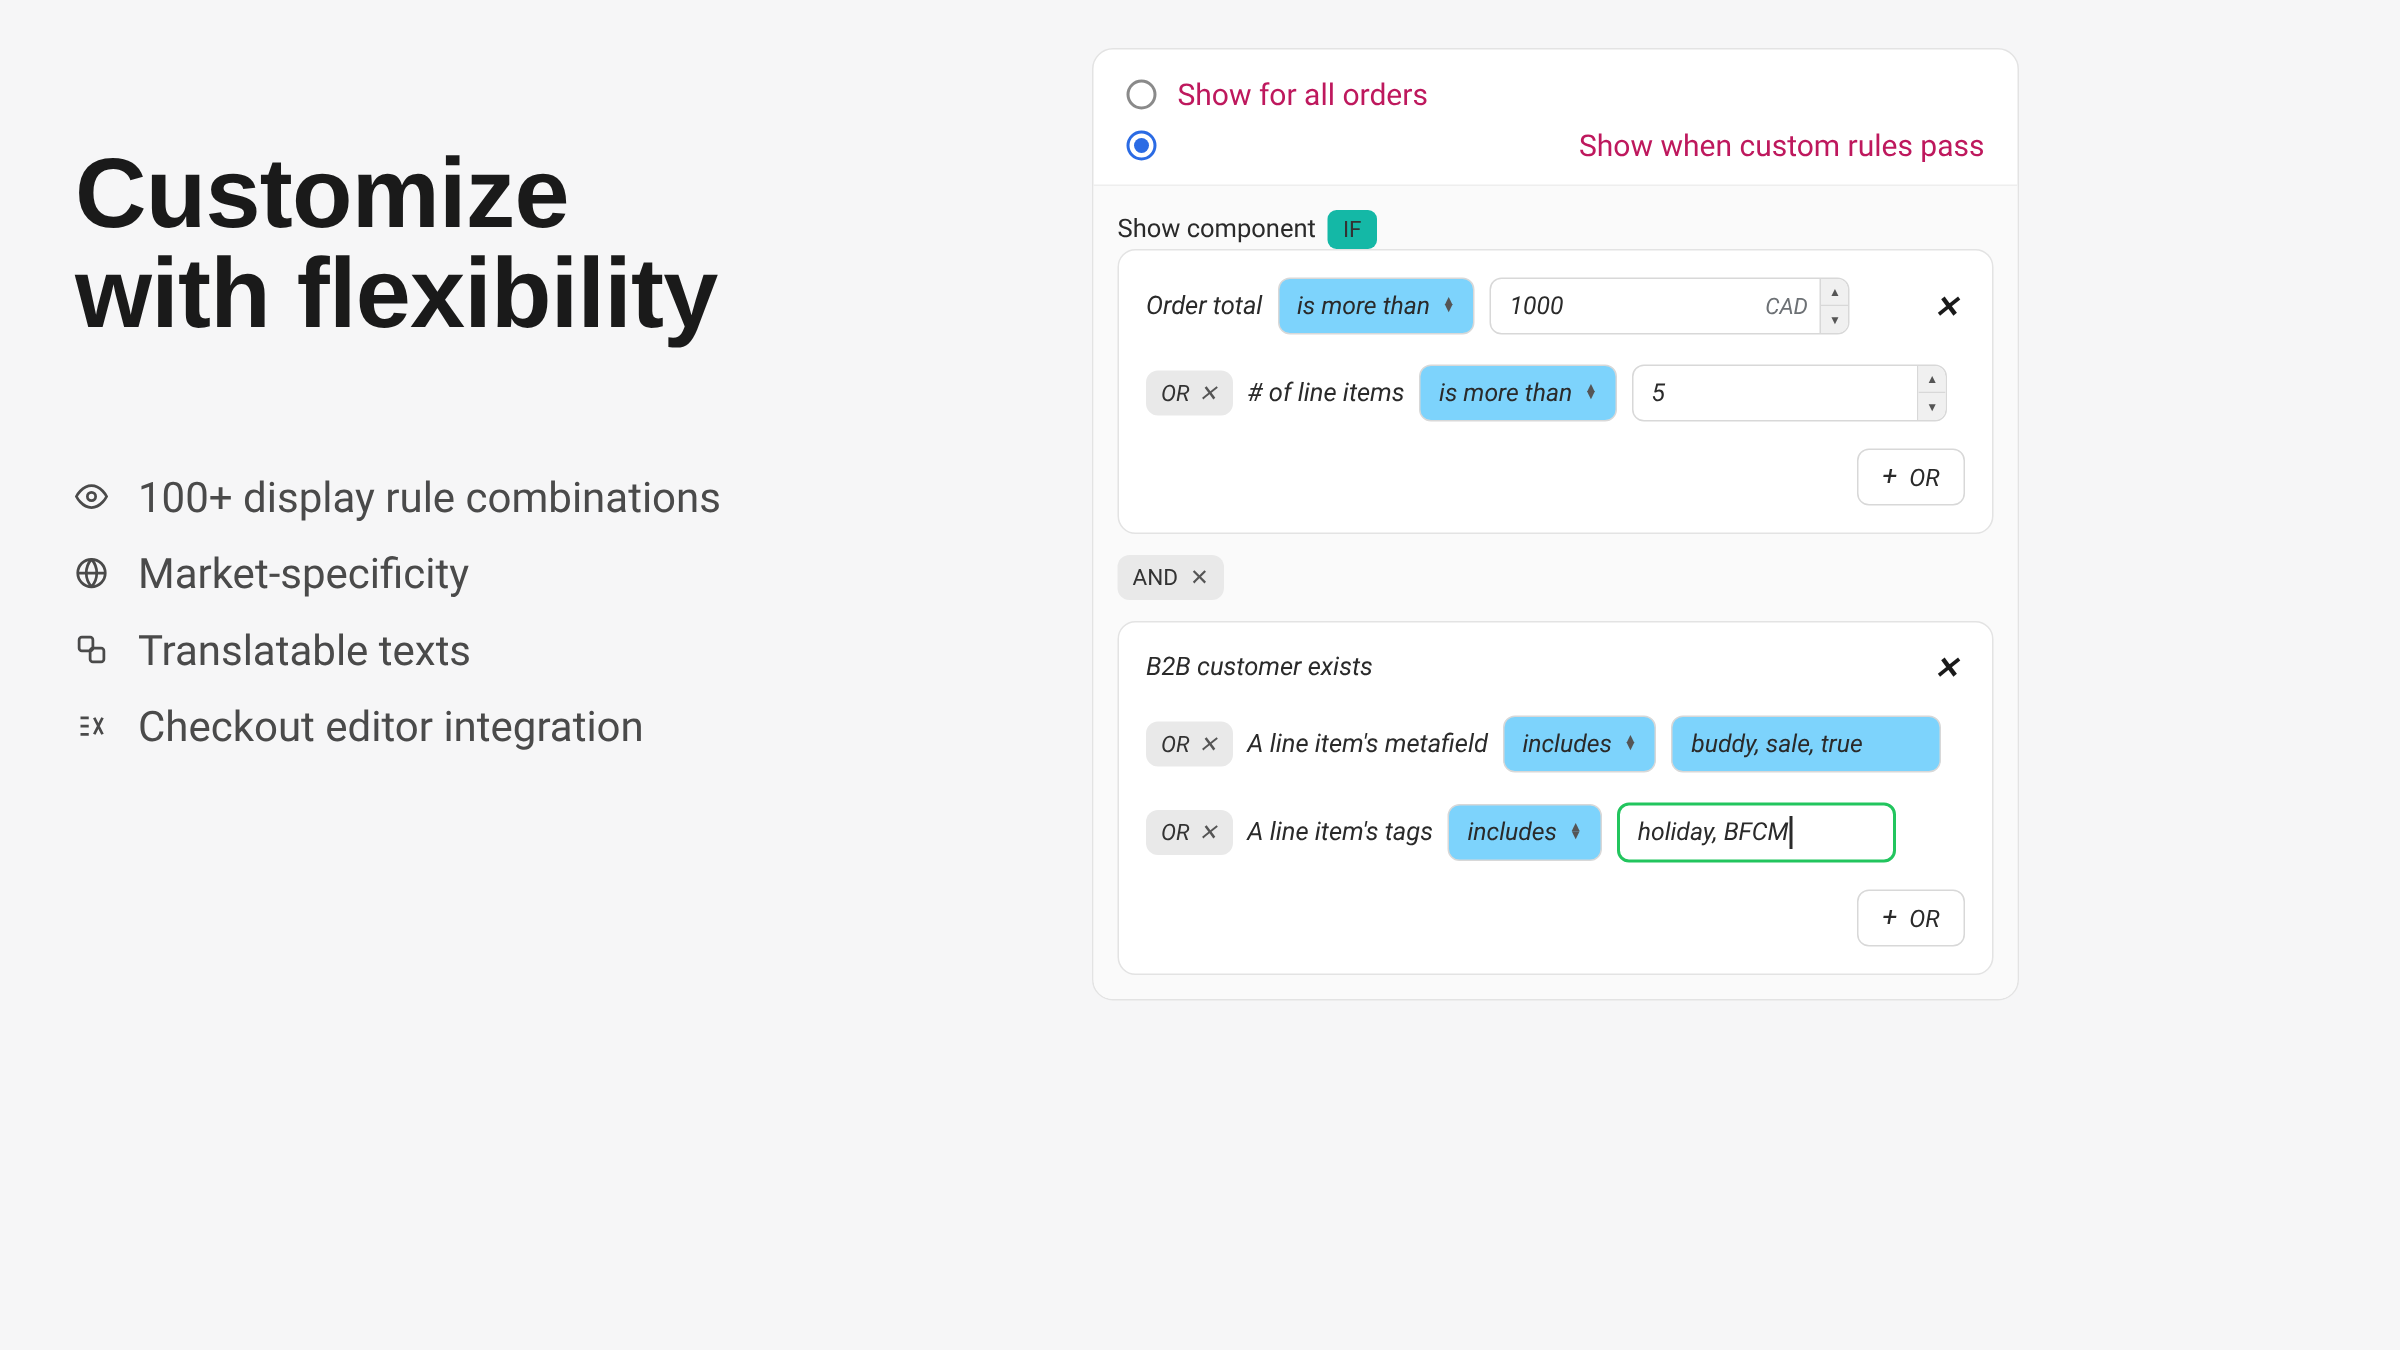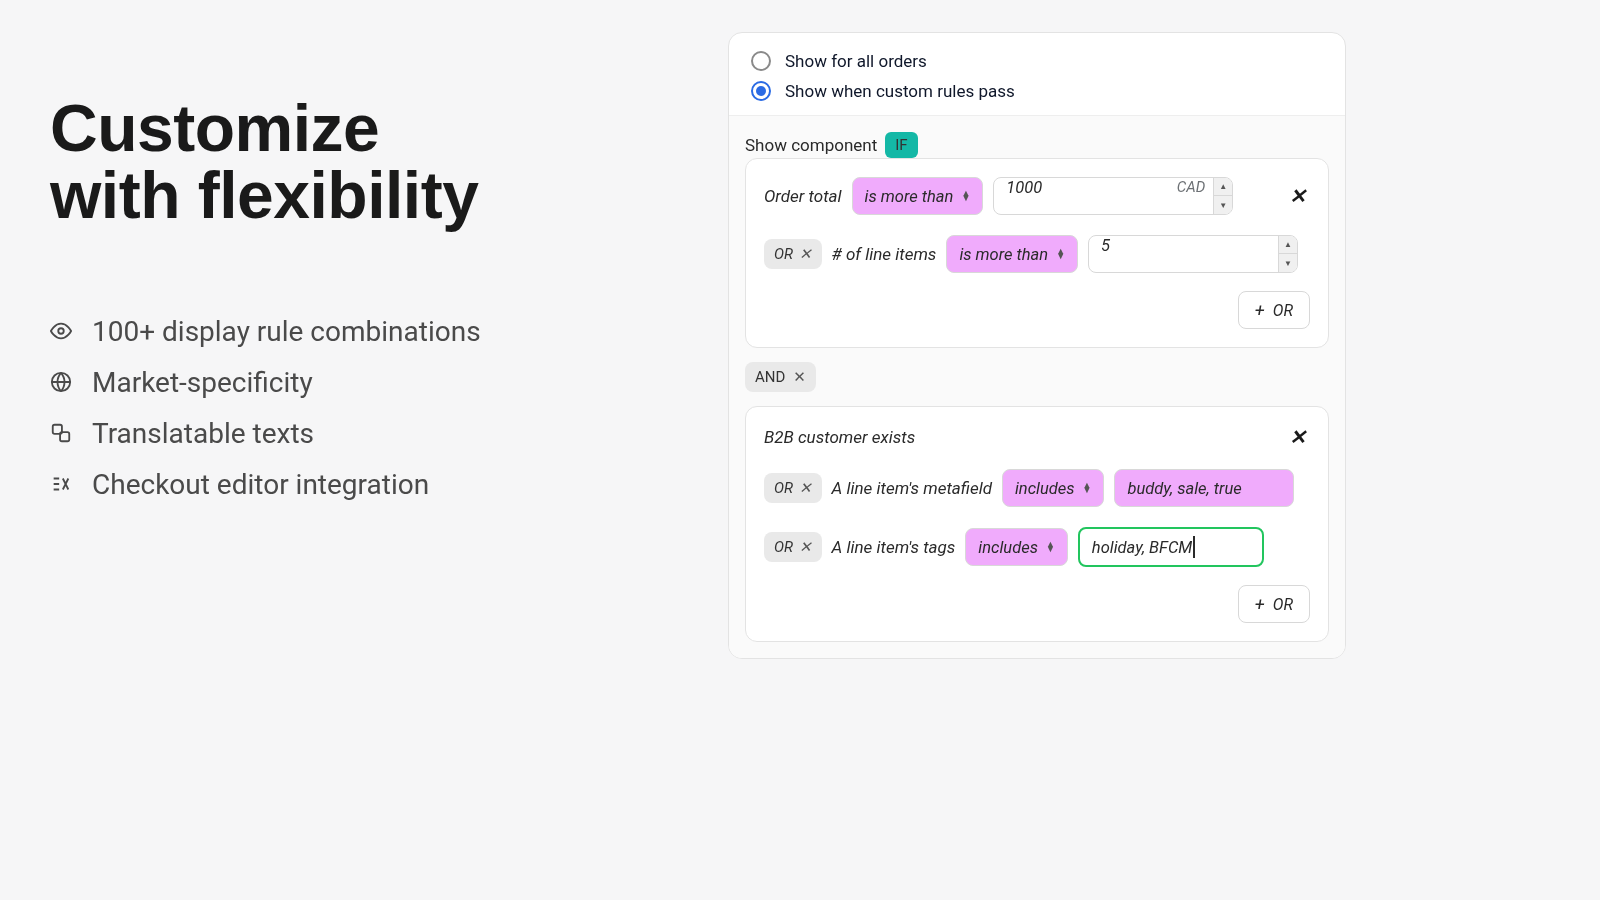--- a/index.html
+++ b/index.html
@@ -59,25 +59,25 @@
   overflow: hidden;
 }
 .radio-section {
   padding: 18px 22px 14px 22px;
   border-bottom: 1px solid #eee;
 }
 .radio-row {
   display: flex;
   align-items: center;
   gap: 14px;
-  font-size: 17px;
-  color: #0f172a;
+  font-size: 20px;
+  color: #be185d;
   margin-bottom: 10px;
 }
-.radio-row:last-child { margin-bottom: 0; }
+.radio-row:last-child { margin-bottom: 0; justify-content: space-between; }
 .radio {
   width: 20px; height: 20px; border-radius: 50%;
   border: 2px solid #8a8a8a;
   position: relative;
   flex: 0 0 20px;
 }
 .radio.selected { border-color: #2b6be4; }
 .radio.selected::after {
   content: ""; position: absolute;
   width: 10px; height: 10px; border-radius: 50%;
@@ -137,21 +137,21 @@
   font-size: 15px;
   color: #555;
   cursor: pointer;
 }
 .rule-label {
   font-size: 17px;
   color: #2a2a2a;
 }
 .select-box, .input-box {
   border: 1px solid #d8d8d8;
-  background: #f0abfc;
+  background: #7dd3fc;
   border-radius: 8px;
   height: 38px;
   display: inline-flex;
   align-items: center;
   padding: 0 12px;
   font-size: 16.5px;
   color: #2a2a2a;
 }
 .select-box { gap: 8px; }
 .select-caret {
@@ -160,21 +160,21 @@
   line-height: 5px;
   font-size: 9px;
   color: #555;
 }
 .num-input-wrap {
   position: relative;
   border: 1px solid #d8d8d8;
   border-radius: 8px;
   height: 38px;
   display: inline-flex;
-  align-items: flex-start;
+  align-items: center;
   background: #fff;
 }
 .num-input-wrap .val {
   padding: 0 12px;
   font-size: 16.5px;
   color: #2a2a2a;
   min-width: 120px;
 }
 .num-input-wrap .currency {
   color: #6d7175;

